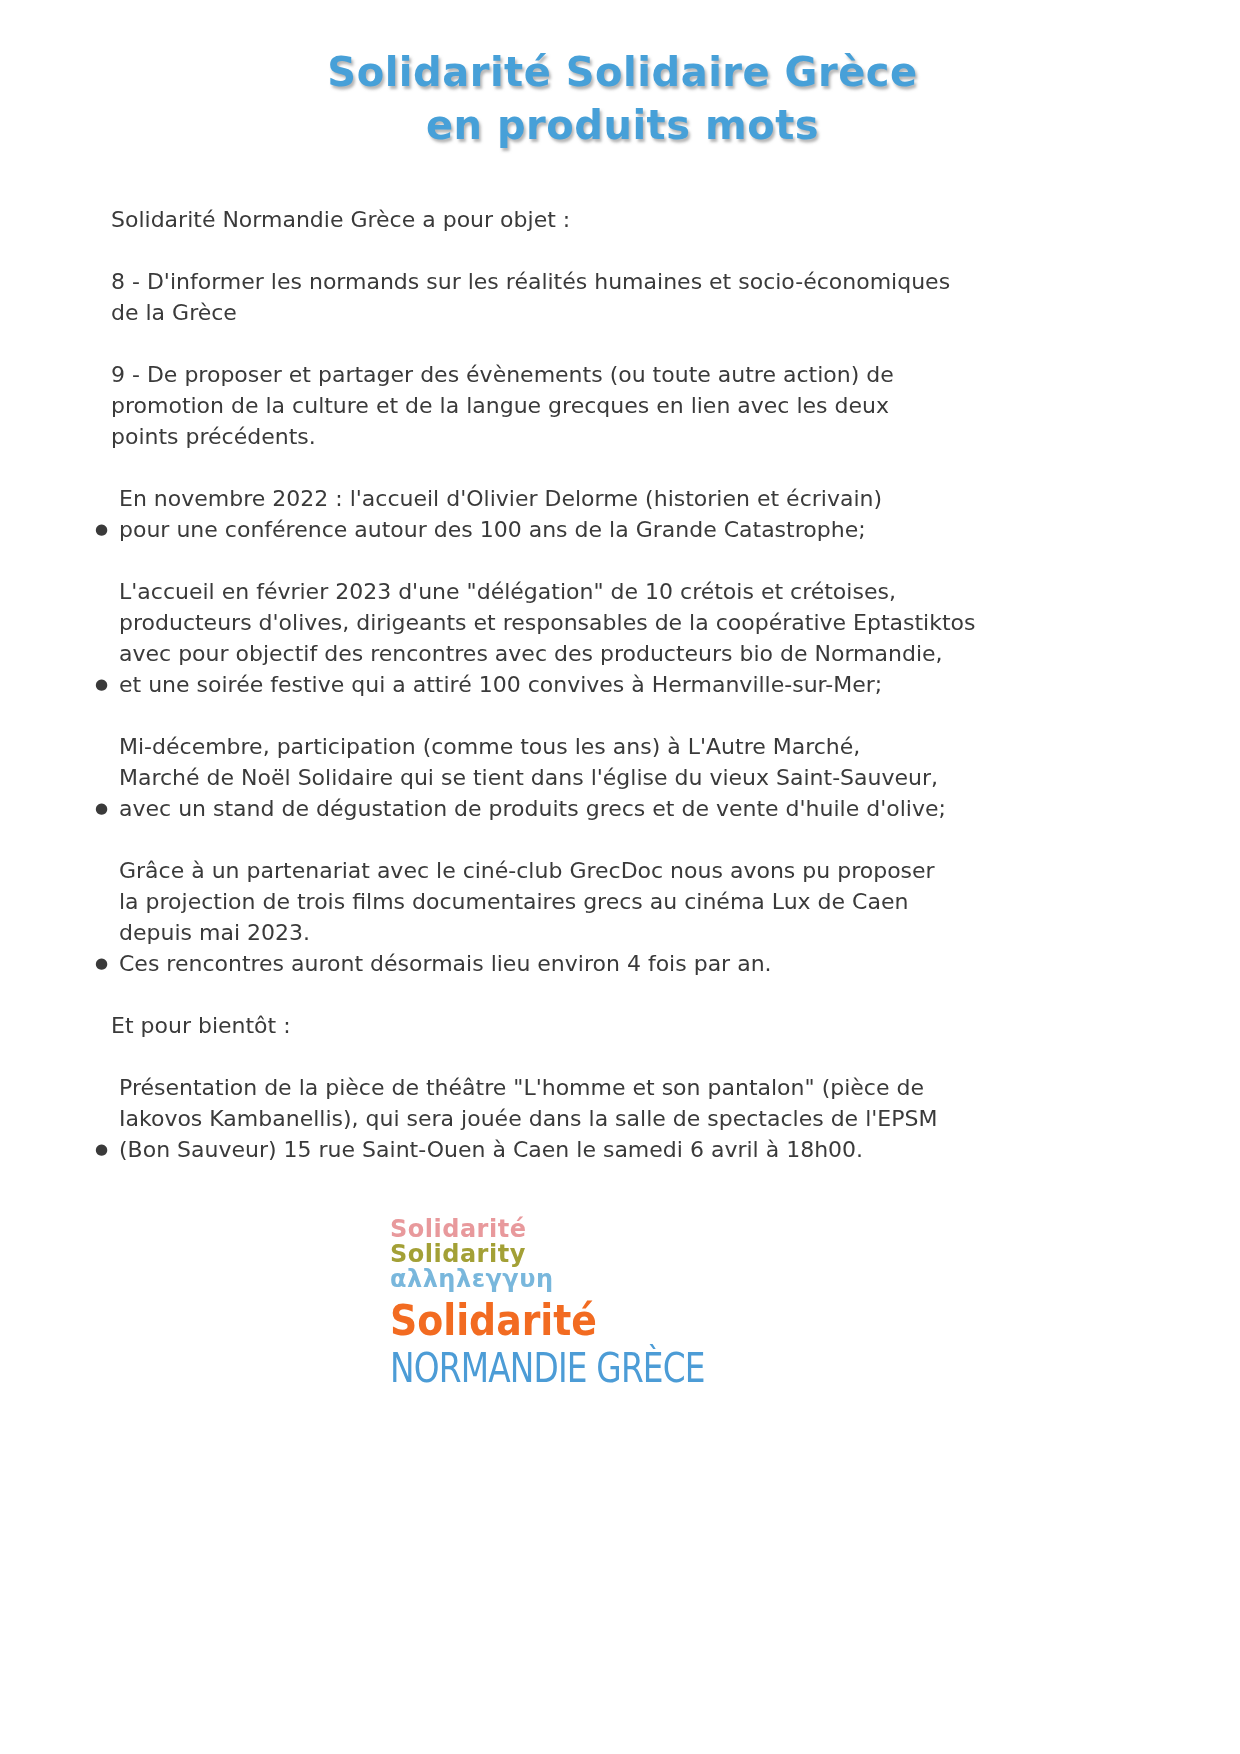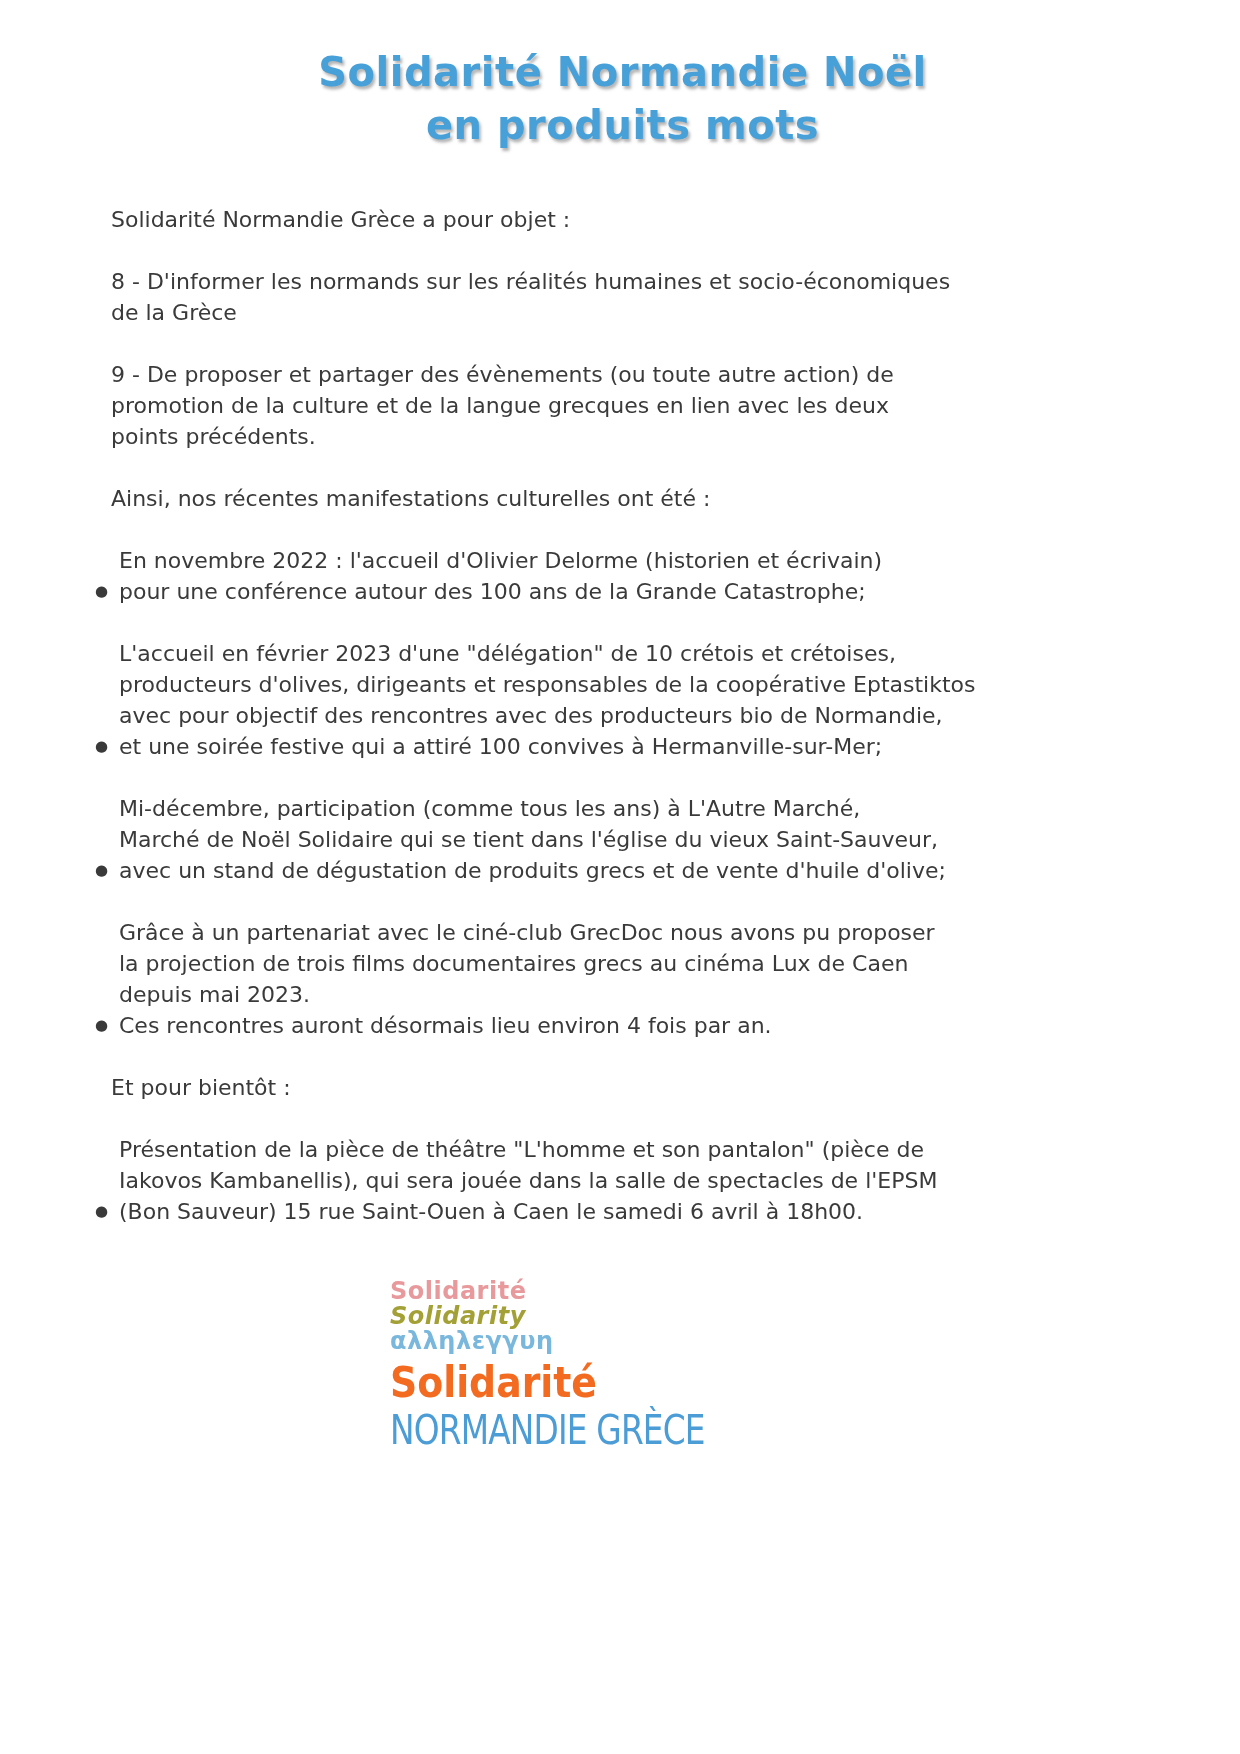--- a/index.html
+++ b/index.html
@@ -57,21 +57,21 @@
   .logo {
     margin: 52px 0 16px 295px;
   }
   .logo-l1, .logo-l2, .logo-l3 {
     font-size: 24px;
     font-weight: bold;
     line-height: 25px;
     letter-spacing: 0.5px;
   }
   .logo-l1 { color: #e8999c; }
-  .logo-l2 { color: #a3a036; font-style: italic; }
+  .logo-l2 { color: #a3a036; }
   .logo-l3 { color: #79b7dc; }
   .logo-l4 {
     color: #f26b21;
     font-size: 42px;
     font-weight: bold;
     line-height: 50px;
     margin-top: 4px;
     transform: scaleX(0.9);
     transform-origin: left center;
     white-space: nowrap;
@@ -86,37 +86,36 @@
     transform-origin: left center;
     white-space: nowrap;
   }
 </style>
 </head>
 <body>
 
 <div class="page">
 
   <h1 class="title">
-    <span class="title-line">Solidarité Normandie Noël</span>
+    <span class="title-line">Solidarité Solidaire Grèce</span>
     <span class="title-line">en produits mots</span>
   </h1>
 
   <div class="content">
 
     <p class="para">Solidarité Normandie Grèce a pour objet :</p>
 
     <p class="para">8 - D'informer les normands sur les réalités humaines et socio-économiques
 de la Grèce</p>
 
 
     <p class="para">9 - De proposer et partager des évènements (ou toute autre action) de
 promotion de la culture et de la langue grecques en lien avec les deux
 points précédents.</p>
 
-    <p class="para">Ainsi, nos récentes manifestations culturelles ont été :</p>
 
     <div class="bullet">
       <span class="dot"></span>
       <span class="bullet-text">En novembre 2022 : l'accueil d'Olivier Delorme (historien et écrivain)
 pour une conférence autour des 100 ans de la Grande Catastrophe;</span>
     </div>
 
     <div class="bullet">
       <span class="dot"></span>
       <span class="bullet-text">L'accueil en février 2023 d'une "délégation" de 10 crétois et crétoises,

